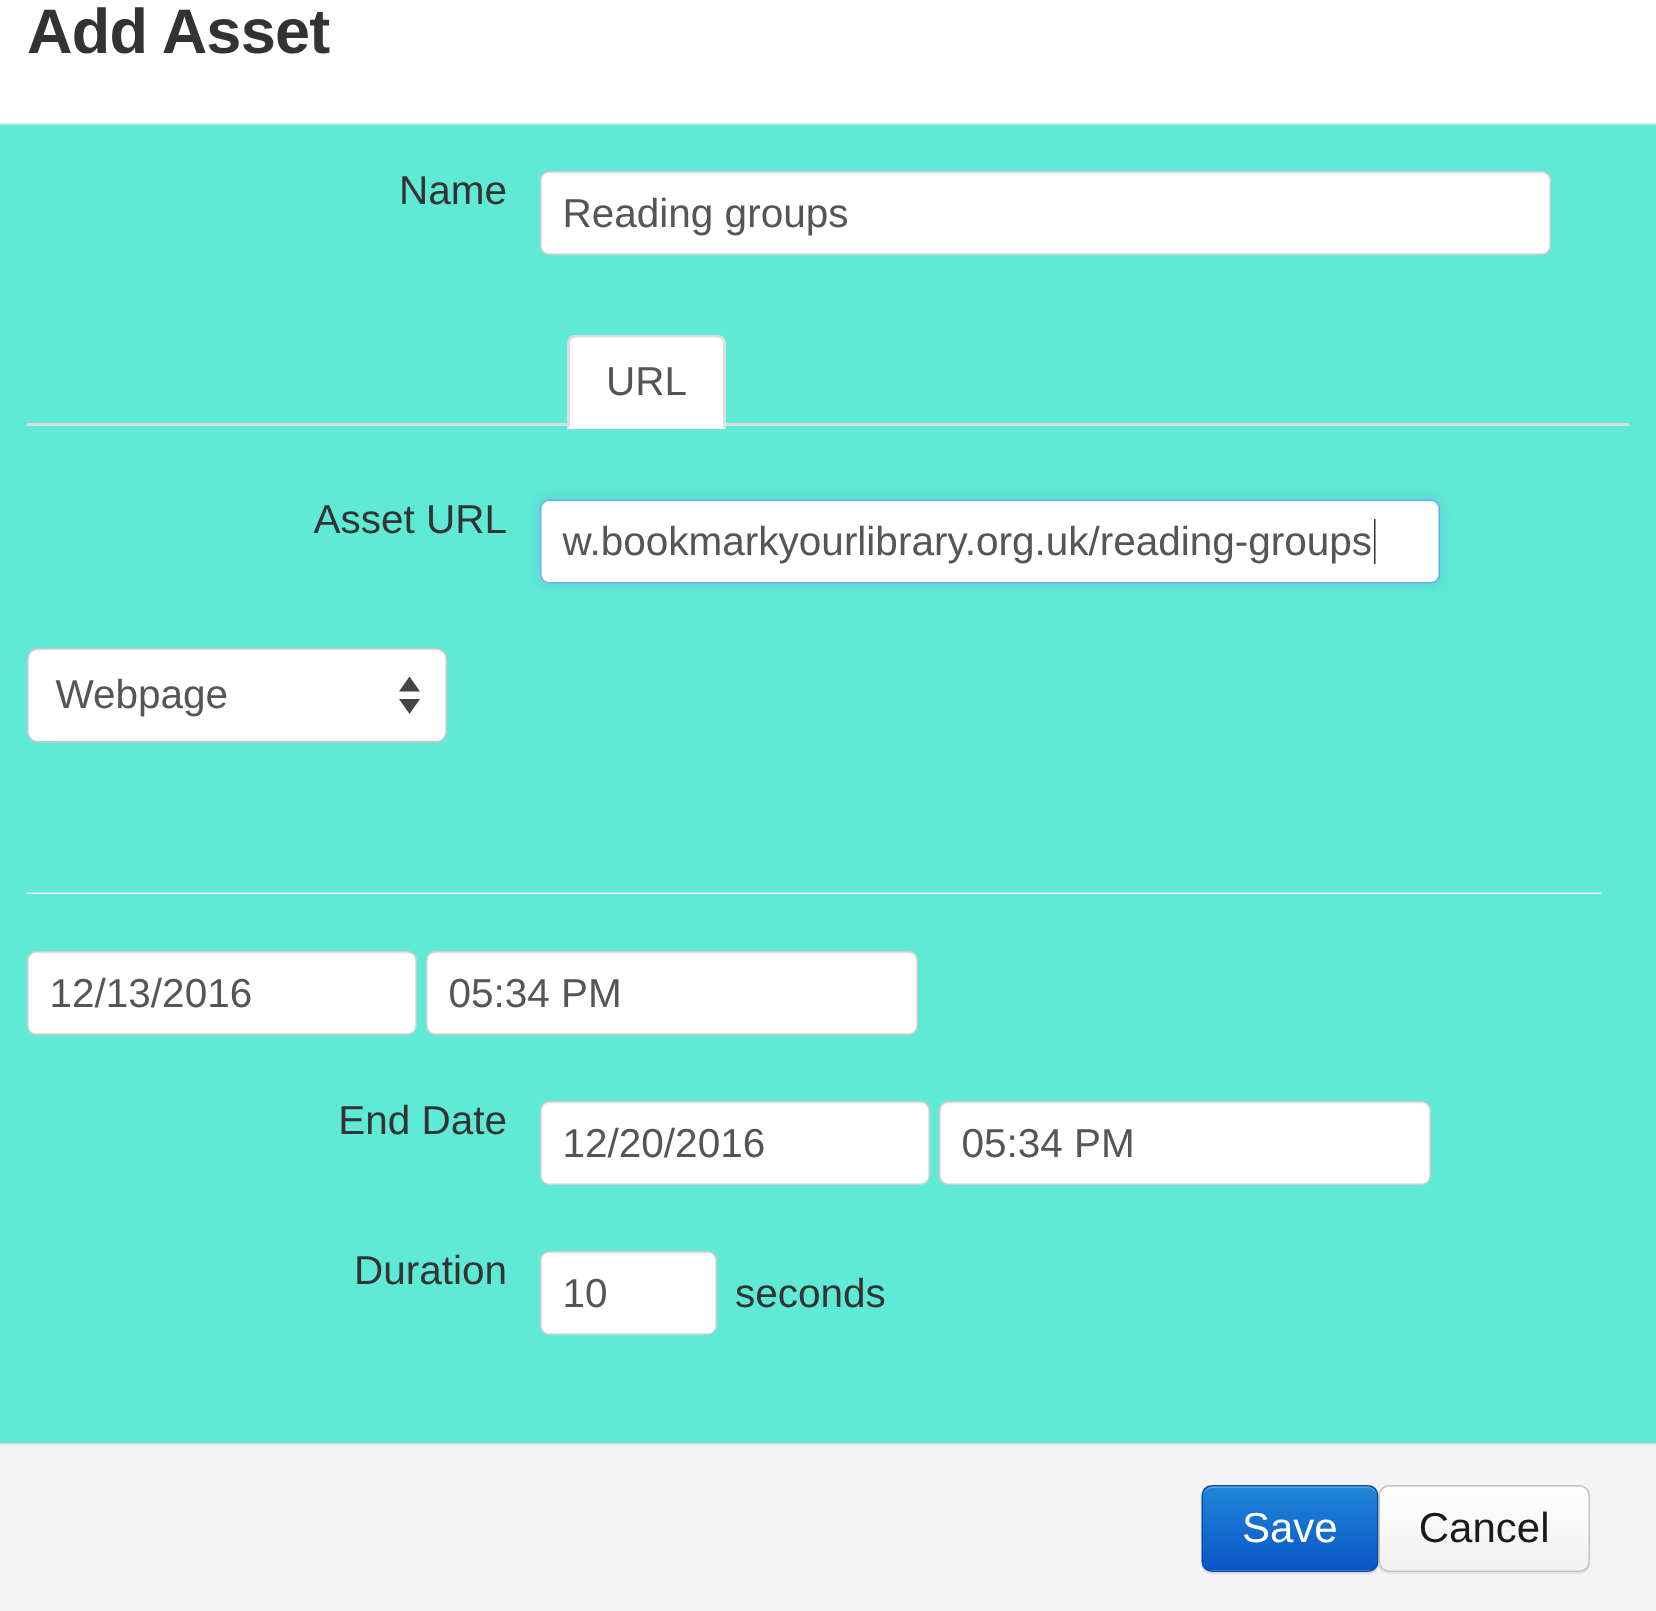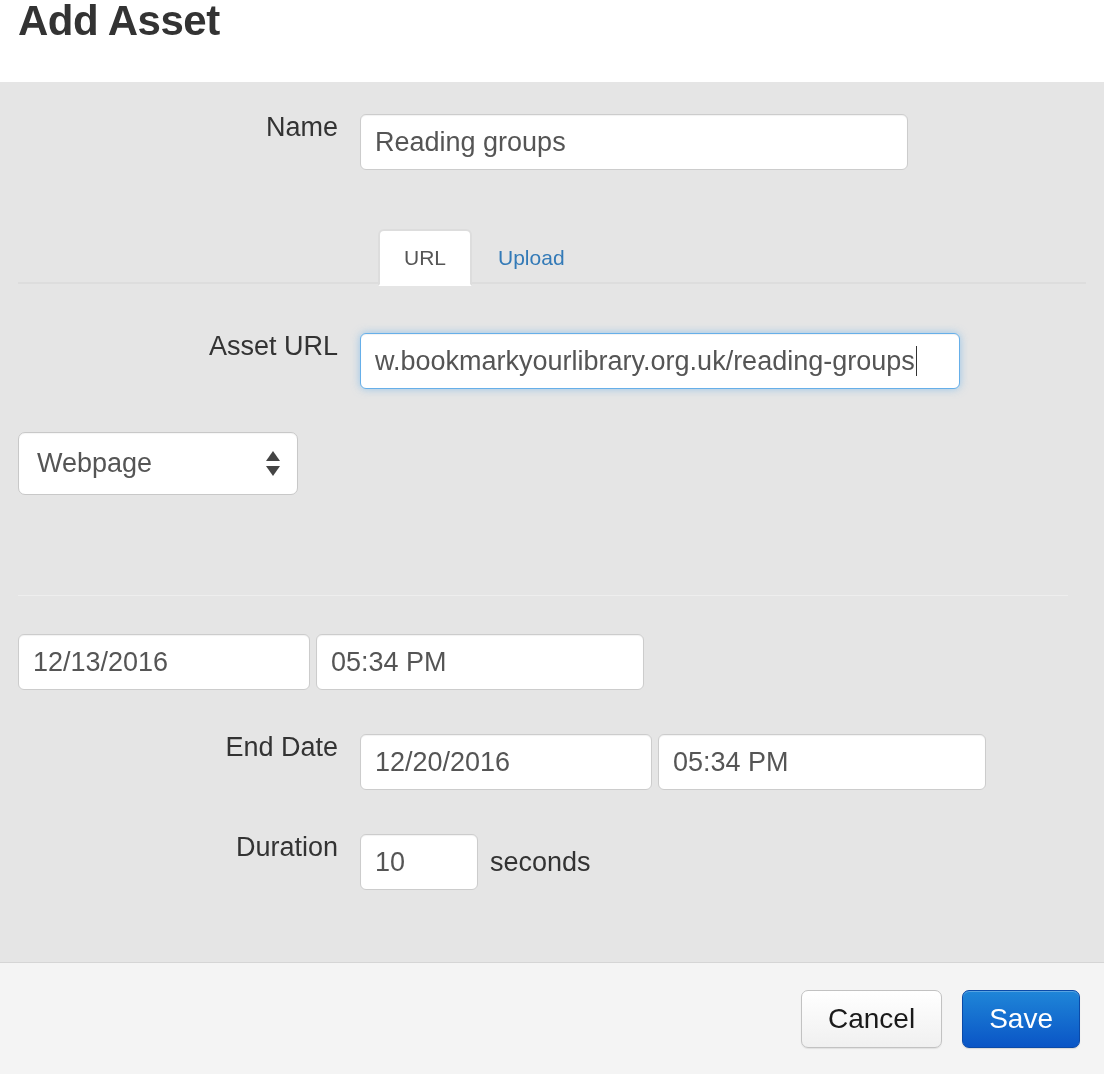--- a/index.html
+++ b/index.html
@@ -38,21 +38,21 @@
     letter-spacing: -0.5px;
     line-height: 1;
     margin: 0;
   }
 
   
   .modal-body {
     position: relative;
     padding: 0 18px;
     height: 879px;
-    background: #e5e5e5;
+    background: #5eead4;
   }
 
   .form-row {
     display: flex;
     align-items: flex-start;
   }
 
   .ctrl-label {
     width: 342px;
     padding-right: 22px;
@@ -98,33 +98,33 @@
   .row-name      { position: absolute; left: 18px; top: 31px;  width: 1068px; }
   .row-tabs      { position: absolute; left: 18px; top: 138px; width: 1068px; }
   .row-asseturl  { position: absolute; left: 18px; top: 250px; width: 1068px; justify-content: flex-end; }
   .row-assettype { position: absolute; left: 18px; top: 349px; width: 1068px; }
   .hr-divider    { position: absolute; left: 18px; top: 504px; width: 1050px; height: 1px;
                    background: #eeeeee; border: 0; }
   .row-start     { position: absolute; left: 18px; top: 551px; width: 1068px; }
   .row-end       { position: absolute; left: 18px; top: 651px; width: 1068px; justify-content: flex-end; }
   .row-duration  { position: absolute; left: 18px; top: 751px; width: 1068px; }
 
-  .name-input { width: 548px; }
+  .name-input { width: 674px; }
   .url-input  { width: 600px; }
 
   
   .tabs-wrap {
     position: relative;
     height: 63px;
     border-bottom: 2px solid #dddddd;
     padding-left: 360px;
   }
   .tabs { display: flex; align-items: flex-end; height: 63px; }
   .tab {
-    font-size: 21px;
+    font-size: 27px;
     line-height: 1;
     padding: 16px 24px;
     margin-bottom: -2px;
     cursor: pointer;
     border: 2px solid transparent;
     border-radius: 6px 6px 0 0;
     text-decoration: none;
   }
   .tab.active {
     color: #555555;
@@ -157,21 +157,21 @@
     top: 50%;
     transform: translateY(-50%);
     display: flex;
     flex-direction: column;
     align-items: center;
     line-height: 0;
   }
   .select-arrows svg { display: block; }
 
   
-  .date-input { width: 292px; }
+  .date-input { width: 260px; }
   .time-input { width: 328px; margin-left: 6px; }
   .dur-input  { width: 118px; }
   .dur-suffix {
     font-size: 27px;
     color: #333333;
     margin-left: 12px;
     line-height: 1;
   }
 
   
@@ -229,21 +229,20 @@
       <div class="ctrl-label">Name</div>
       <div class="ctrl-area">
         <div class="txt name-input" placeholder="Name">Reading groups</div>
       </div>
     </div>
 
     <div class="row-tabs">
       <div class="tabs-wrap">
         <div class="tabs">
           <div class="tab active">URL</div>
-          <div class="tab inactive">Upload</div>
         </div>
       </div>
     </div>
 
     <div class="form-row row-asseturl">
       <div class="ctrl-label">Asset URL</div>
       <div class="ctrl-area">
         <div class="txt url-input focused"><span>w.bookmarkyourlibrary.org.uk/reading-groups</span><span class="caret"></span></div>
       </div>
     </div>
@@ -285,17 +284,17 @@
       <div class="ctrl-label">Duration</div>
       <div class="ctrl-area">
         <div class="txt dur-input">10</div>
         <span class="dur-suffix">seconds</span>
       </div>
     </div>
 
   </div>
 
   <div class="modal-footer">
+    <div class="btn btn-save">Save</div>
     <div class="btn btn-cancel">Cancel</div>
-    <div class="btn btn-save">Save</div>
   </div>
 
 </div>
 
 </body></html>

